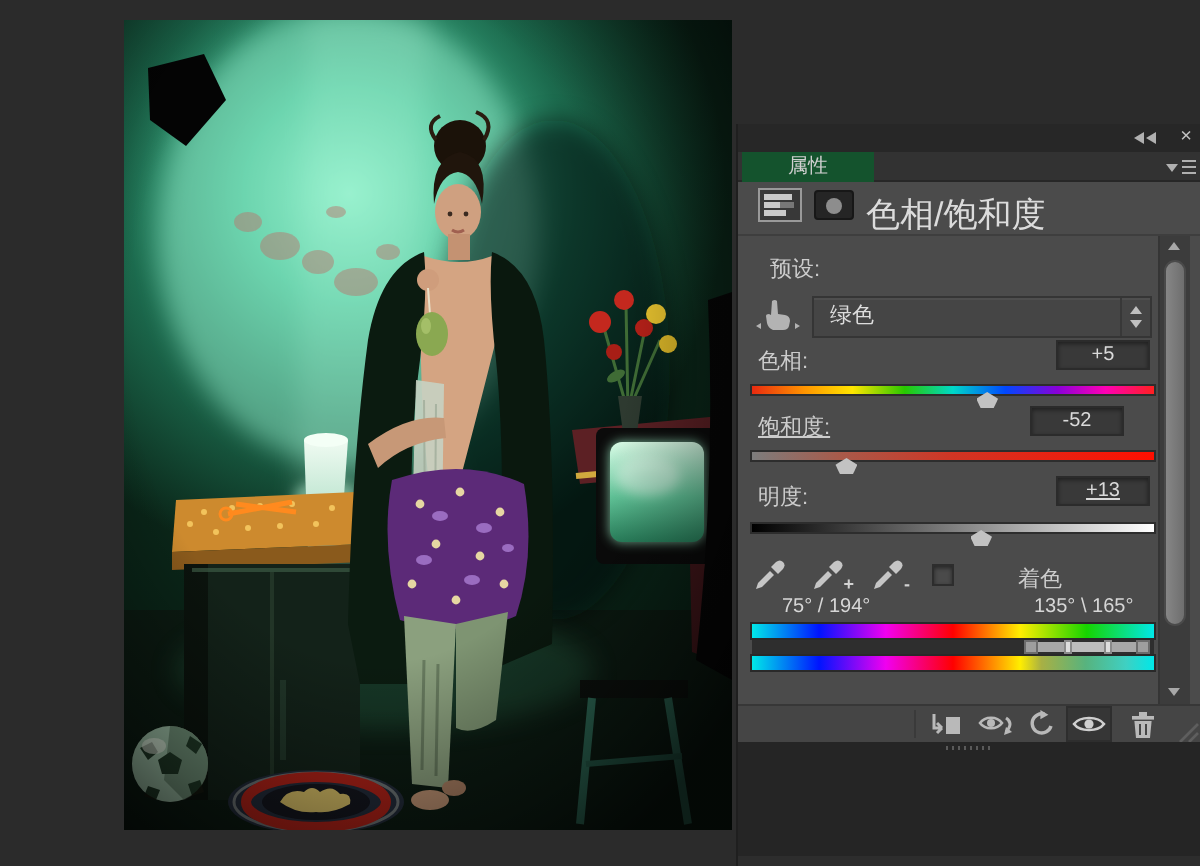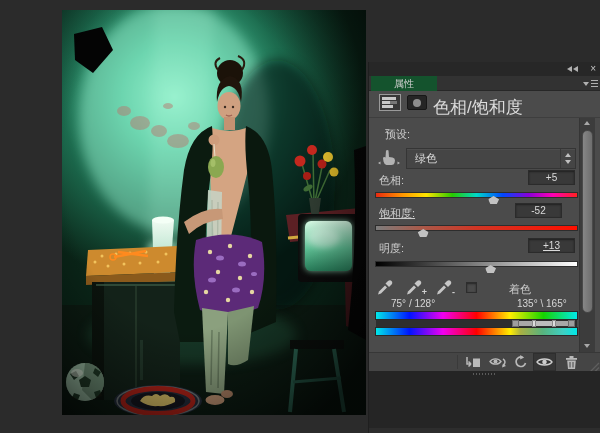--- a/index.html
+++ b/index.html
@@ -349,21 +349,21 @@
       <div class="abs" style="left:66px;top:189px;width:22px;height:16px;">
         <svg width="18" height="16" viewBox="0 0 18 16">
             <path d="M2 14.5 L3 11.5 L9 5.5 L11 7.5 L5 13.5 Z" fill="#c6c6c6"></path>
             <path d="M9.5 3.5 L12 1 Q14 -0.5 15.5 1 Q17 2.5 15.5 4.5 L13 7 Z" fill="#c6c6c6"></path>
           </svg>
         <span style="position:absolute;right:2px;bottom:-1px;color:#d2d2d2;font-size:9px;font-weight:bold;">-</span>
       </div>
       <div class="abs checkbox" style="left:97px;top:191px;"></div>
       <div class="abs flabel" style="left:114px;top:191px;margin-left:26px;">着色</div>
 
-      <div class="abs deg" style="left:22px;top:207px;">75° / 128°</div>
+      <div class="abs deg" style="left:22px;top:207px;">75° / 194°</div>
       <div class="abs deg" style="left:148px;top:207px;">135° \ 165°</div>
 
       <div class="abs bar bar-spec" style="left:7px;top:221px;"></div>
       <div class="abs range-strip" style="left:7px;top:229px;">
         <div class="rh-sq" style="left:136px;"></div>
         <div class="rh-bar" style="left:143px;width:13px;"></div>
         <div class="rh-vb" style="left:156px;"></div>
         <div class="rh-mid" style="left:160px;width:16px;"></div>
         <div class="rh-vb" style="left:176px;"></div>
         <div class="rh-bar" style="left:180px;width:12px;"></div>

